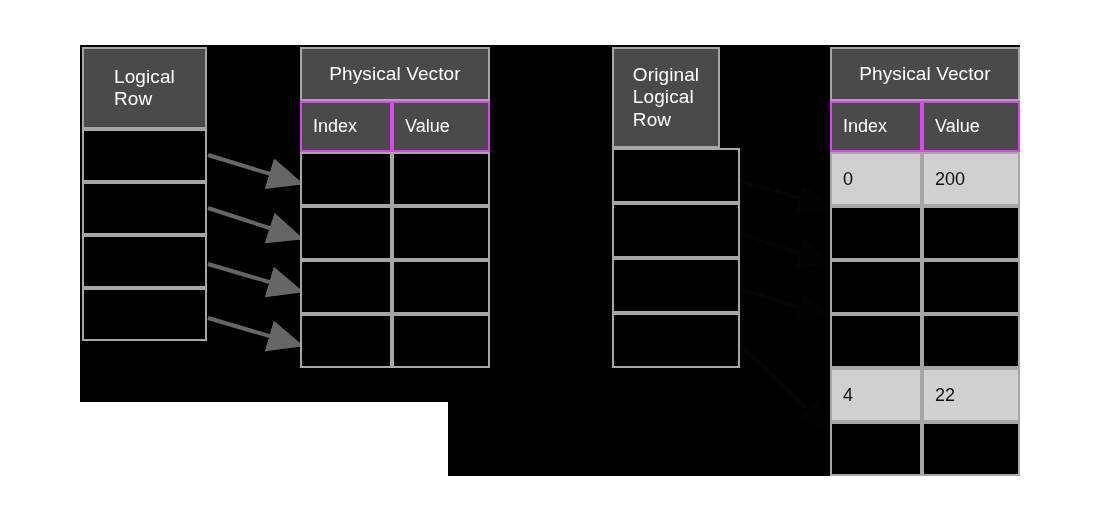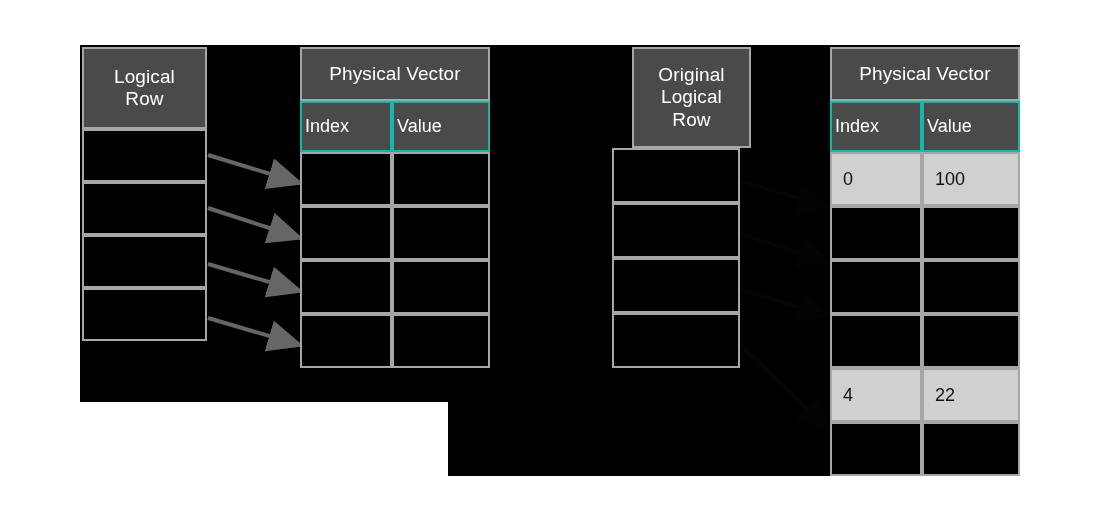--- a/index.html
+++ b/index.html
@@ -33,33 +33,33 @@
     position: absolute;
     box-sizing: border-box;
     background: #4a4a4a;
     border: 2px solid #a6a6a6;
     color: #ffffff;
     font-size: 19px;
     line-height: 1.18;
     display: flex;
     align-items: center;
     justify-content: center;
-    text-align: center;
+    text-align: left;
     letter-spacing: .1px;
   }
   .subhdr {
     position: absolute;
     box-sizing: border-box;
     background: #4a4a4a;
-    border: 2px solid #14b8a6;
+    border: 2px solid #d946ef;
     color: #ffffff;
     font-size: 18px;
     display: flex;
     align-items: center;
-    padding-left: 3px;
+    padding-left: 11px;
   }
   .cell {
     position: absolute;
     box-sizing: border-box;
     border: 2px solid #a6a6a6;
     background: #000000;
     color: #111111;
     font-size: 18px;
     display: flex;
     align-items: center;
@@ -131,40 +131,40 @@
     <div class="cell" style="left:392px; top:206px; width:98px; height:54px;"></div>
 
     <div class="cell" style="left:300px; top:260px; width:92px; height:54px;"></div>
     <div class="cell" style="left:392px; top:260px; width:98px; height:54px;"></div>
 
     <div class="cell" style="left:300px; top:314px; width:92px; height:54px;"></div>
     <div class="cell" style="left:392px; top:314px; width:98px; height:54px;"></div>
   </div>
 
   <div class="tbl">
-    <div class="hdr" style="left:612px; top:47px; width:119px; height:101px;margin-left:20px;">
+    <div class="hdr" style="left:612px; top:47px; width:108px; height:101px;">
       <span>
         <span>Original</span><br>
         <span>Logical</span><br>
         <span>Row</span>
       </span>
     </div>
     <div class="cell" style="left:612px; top:148px; width:128px; height:55px;"></div>
     <div class="cell" style="left:612px; top:203px; width:128px; height:55px;"></div>
     <div class="cell" style="left:612px; top:258px; width:128px; height:55px;"></div>
     <div class="cell" style="left:612px; top:313px; width:128px; height:55px;"></div>
   </div>
 
   <div class="tbl">
     <div class="hdr" style="left:830px; top:47px; width:190px; height:54px;">Physical Vector</div>
     <div class="subhdr" style="left:830px; top:101px; width:92px; height:51px;">Index</div>
     <div class="subhdr" style="left:922px; top:101px; width:98px; height:51px;">Value</div>
 
     <div class="cell filled" style="left:830px; top:152px; width:92px; height:54px;">0</div>
-    <div class="cell filled" style="left:922px; top:152px; width:98px; height:54px;">100</div>
+    <div class="cell filled" style="left:922px; top:152px; width:98px; height:54px;">200</div>
 
     <div class="cell" style="left:830px; top:206px; width:92px; height:54px;"></div>
     <div class="cell" style="left:922px; top:206px; width:98px; height:54px;"></div>
 
     <div class="cell" style="left:830px; top:260px; width:92px; height:54px;"></div>
     <div class="cell" style="left:922px; top:260px; width:98px; height:54px;"></div>
 
     <div class="cell" style="left:830px; top:314px; width:92px; height:54px;"></div>
     <div class="cell" style="left:922px; top:314px; width:98px; height:54px;"></div>
 

